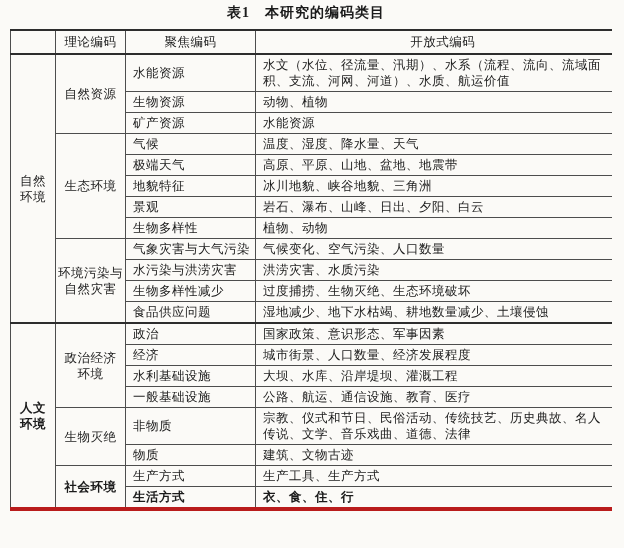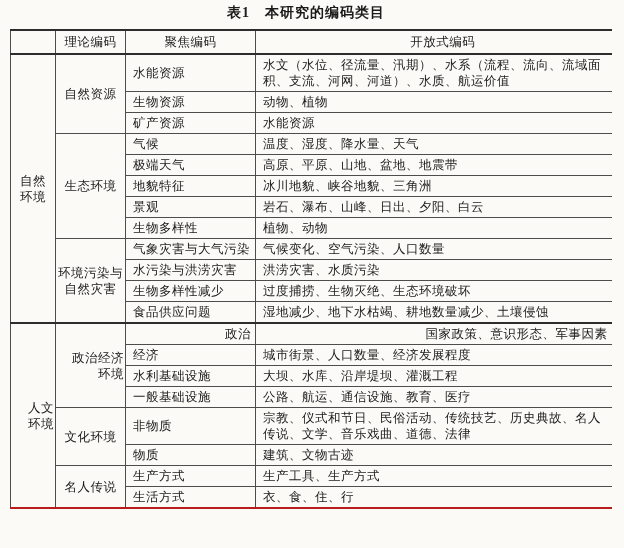--- a/index.html
+++ b/index.html
@@ -55,22 +55,22 @@
   td.cat, td.theory {
     text-align: center;
     white-space: pre-line;
     padding: 2px 1px;
   }
   td.focus, td.open {
     text-align: left;
     padding-left: 7px;
     padding-right: 4px;
   }
-  tr.section-start td { border-top: 2px solid #2d2d2d; text-align: right; }
-  tbody tr:last-child td, td.bottom-edge { border-bottom: 2px solid #b91c1c; }
+  tr.section-start td { border-top: 2px solid #2d2d2d; }
+  tbody tr:last-child td, td.bottom-edge { border-bottom: 4px solid #b91c1c; font-weight: bold; }
 </style>
 </head>
 <body>
 
 <div class="page">
 
   <div class="caption">表1　本研究的编码类目</div>
 
   <table class="coding">
     <colgroup>
@@ -158,30 +158,30 @@
       </tr>
       <tr>
         <td class="focus">水利基础设施</td>
         <td class="open">大坝、水库、沿岸堤坝、灌溉工程</td>
       </tr>
       <tr>
         <td class="focus">一般基础设施</td>
         <td class="open">公路、航运、通信设施、教育、医疗</td>
       </tr>
       <tr>
-        <td class="theory" rowspan="2">文化环境</td>
+        <td class="theory" rowspan="2">生物灭绝</td>
         <td class="focus">非物质</td>
         <td class="open">宗教、仪式和节日、民俗活动、传统技艺、历史典故、名人传说、文学、音乐戏曲、道德、法律</td>
       </tr>
       <tr>
         <td class="focus">物质</td>
         <td class="open">建筑、文物古迹</td>
       </tr>
       <tr>
-        <td class="theory bottom-edge" rowspan="2">名人传说</td>
+        <td class="theory bottom-edge" rowspan="2">社会环境</td>
         <td class="focus">生产方式</td>
         <td class="open">生产工具、生产方式</td>
       </tr>
       <tr>
         <td class="focus">生活方式</td>
         <td class="open">衣、食、住、行</td>
       </tr>
     </tbody>
   </table>
 

